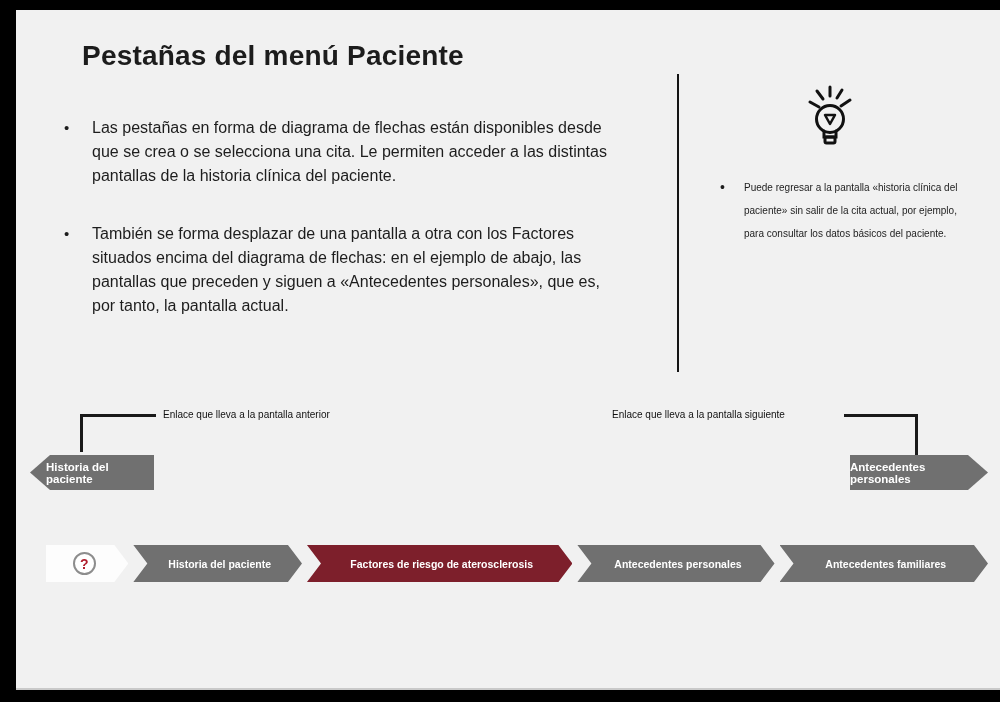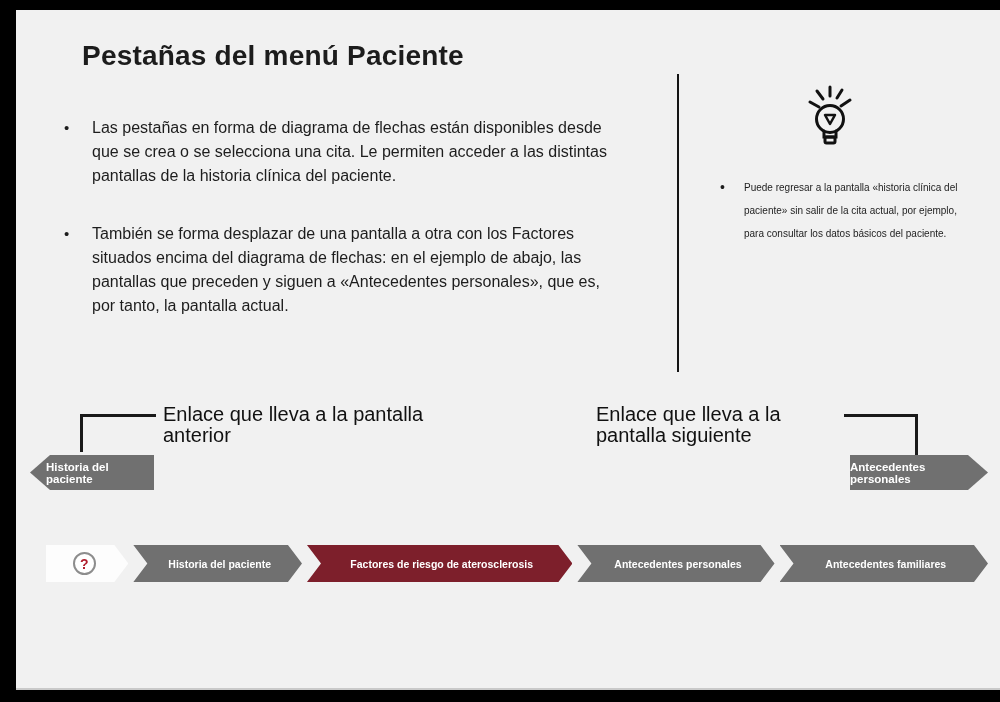--- a/index.html
+++ b/index.html
@@ -59,25 +59,25 @@
     position: absolute;
     left: 698px; top: 166px;
     width: 268px;
     color: #1d1d1d;
   }
   .tip-col .bullet-marker { width: 30px; flex: 0 0 30px; padding-left: 6px; font-size: 14px; line-height: 23px; }
   .tip-col .bullet-text { font-size: 10px; line-height: 23px; width: 234px; }
   
   .callout {
     position: absolute;
-    font-size: 20px; line-height: 21px;
+    font-size: 10px; line-height: 21px;
     color: #111;
   }
   .callout-prev { left: 147px; top: 394px; width: 300px; }
-  .callout-next { left: 580px; top: 394px; width: 218px; }
+  .callout-next { left: 596px; top: 394px; width: 218px; }
   .conn { position: absolute; background: #1a1a1a; }
   .conn-prev-h { left: 64px; top: 404px; width: 76px; height: 2.5px; }
   .conn-prev-v { left: 64px; top: 404px; width: 2.5px; height: 38px; }
   .conn-next-h { left: 828px; top: 404px; width: 74px; height: 2.5px; }
   .conn-next-v { left: 899px; top: 404px; width: 2.5px; height: 44px; }
   
   .nav-link {
     position: absolute;
     top: 445px; height: 35px;
     background: var(--tab-gray, #707070);

